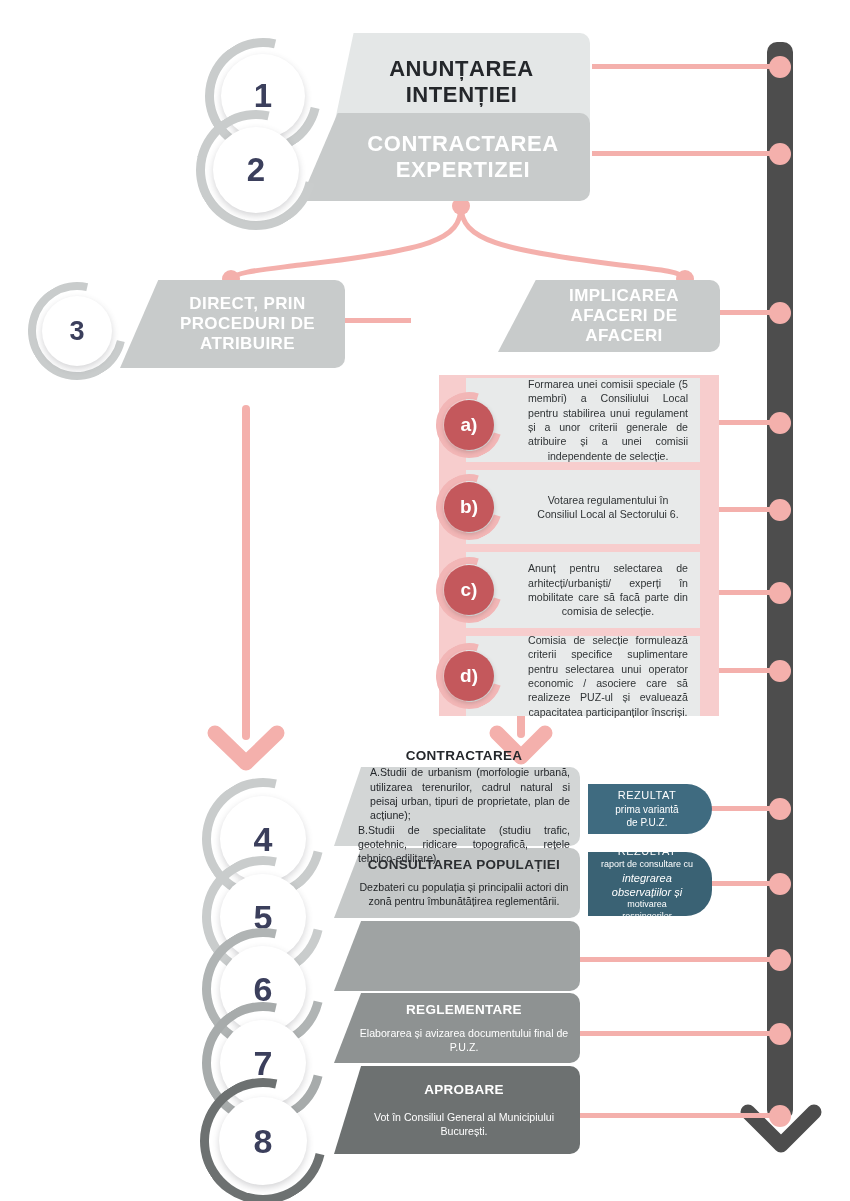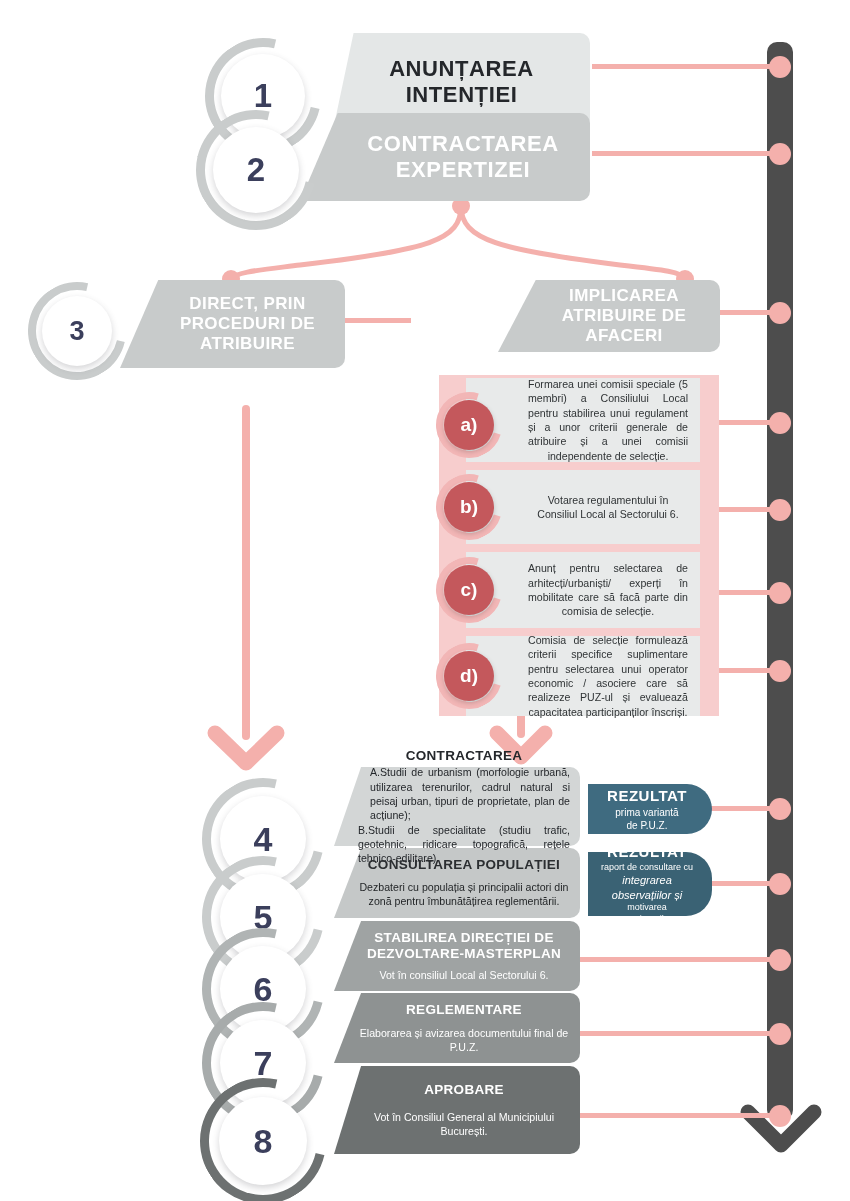--- a/index.html
+++ b/index.html
@@ -79,21 +79,21 @@
   
   .pinkstrip { position:absolute; background:#f7cdcd; }
 
   
   .pill {
     position:absolute; border-radius:0 26px 26px 0;
     color:#ffffff; text-align:center;
     display:flex; flex-direction:column; align-items:center; justify-content:center;
     padding: 4px 16px 4px 10px;
   }
-  .pill .ptitle { font-size:15px; font-weight:700; letter-spacing:.5px; }
+  .pill .ptitle { font-size:11px; font-weight:400; letter-spacing:.5px; }
   .pill .psub   { font-size:10px; font-weight:400; line-height:1.3; margin-top:2px; }
 
   
   #timeline-bar {
     position:absolute; background:#4d4d4d; border-radius:10px;
   }
   .tl-dot { position:absolute; width:22px; height:22px; border-radius:50%; background:#f4b0ac; }
   .tl-line { position:absolute; height:5px; background:#f4b0ac; }
 </style>
 </head>
@@ -194,21 +194,21 @@
   </div>
   <div class="numbadge" style="left:28px; top:282px; width:98px; height:98px;">
     <div class="arc" style="border-width:8px;"></div>
     <div class="disc" style="left:14px; top:14px; width:70px; height:70px; font-size:27px;">3</div>
   </div>
 
   <div class="banner" style="left:498px; top:280px; width:222px; height:72px;">
     <div class="shape" style="background:#c8cbcb; clip-path: polygon(17% 0, 100% 0, 100% 100%, 0 100%); border-radius:0 10px 10px 0;"></div>
     <div class="btxt title-md" style="color:#ffffff; padding-left:40px;">
       <div>IMPLICAREA</div>
-      <div>ATRIBUIRE DE</div>
+      <div>AFACERI DE</div>
       <div>AFACERI</div>
     </div>
   </div>
 
   <div class="pinkstrip" style="left:439px; top:375px; width:280px; height:341px;"></div>
 
   <div class="subcard" style="left:466px; top:378px; width:234px; height:84px;">
     <div class="ctxt body-sm">Formarea unei comisii speciale (5 membri) a Consiliului Local pentru stabilirea unui regulament și a unor criterii generale de atribuire și a unei comisii independente de selecție.</div>
   </div>
   <div class="letterbadge" style="left:436px; top:392px; width:66px; height:66px;">
@@ -260,25 +260,20 @@
       <div class="body-sm" style="color:#1f2224;">Dezbateri cu populația și principalii actori din zonă pentru îmbunătățirea reglementării.</div>
     </div>
   </div>
   <div class="numbadge" style="left:202px; top:856px; width:122px; height:122px;">
     <div class="arc"></div>
     <div class="disc" style="left:18px; top:18px; width:86px; height:86px; font-size:34px;">5</div>
   </div>
 
   <div class="banner" style="left:334px; top:921px; width:246px; height:70px;">
     <div class="shape" style="background:#9fa3a3; clip-path: polygon(11% 0, 100% 0, 100% 100%, 0 100%); border-radius:0 10px 10px 0;"></div>
-    <div class="btxt" style="padding-left:24px; color:#ffffff;">
-      <div class="title-sm">STABILIREA DIRECȚIEI DE</div>
-      <div class="title-sm" style="margin-bottom:6px;">DEZVOLTARE-MASTERPLAN</div>
-      <div class="body-sm">Vot în consiliul Local al Sectorului 6.</div>
-    </div>
   </div>
   <div class="numbadge" style="left:202px; top:928px; width:122px; height:122px;">
     <div class="arc" style="border-color:#b0b4b4; border-right-color:transparent;"></div>
     <div class="disc" style="left:18px; top:18px; width:86px; height:86px; font-size:34px;">6</div>
   </div>
 
   <div class="banner" style="left:334px; top:993px; width:246px; height:70px;">
     <div class="shape" style="background:#8e9292; clip-path: polygon(11% 0, 100% 0, 100% 100%, 0 100%); border-radius:0 10px 10px 0;"></div>
     <div class="btxt" style="padding-left:24px; color:#ffffff;">
       <div class="title-sm" style="margin-bottom:8px;">REGLEMENTARE</div>

